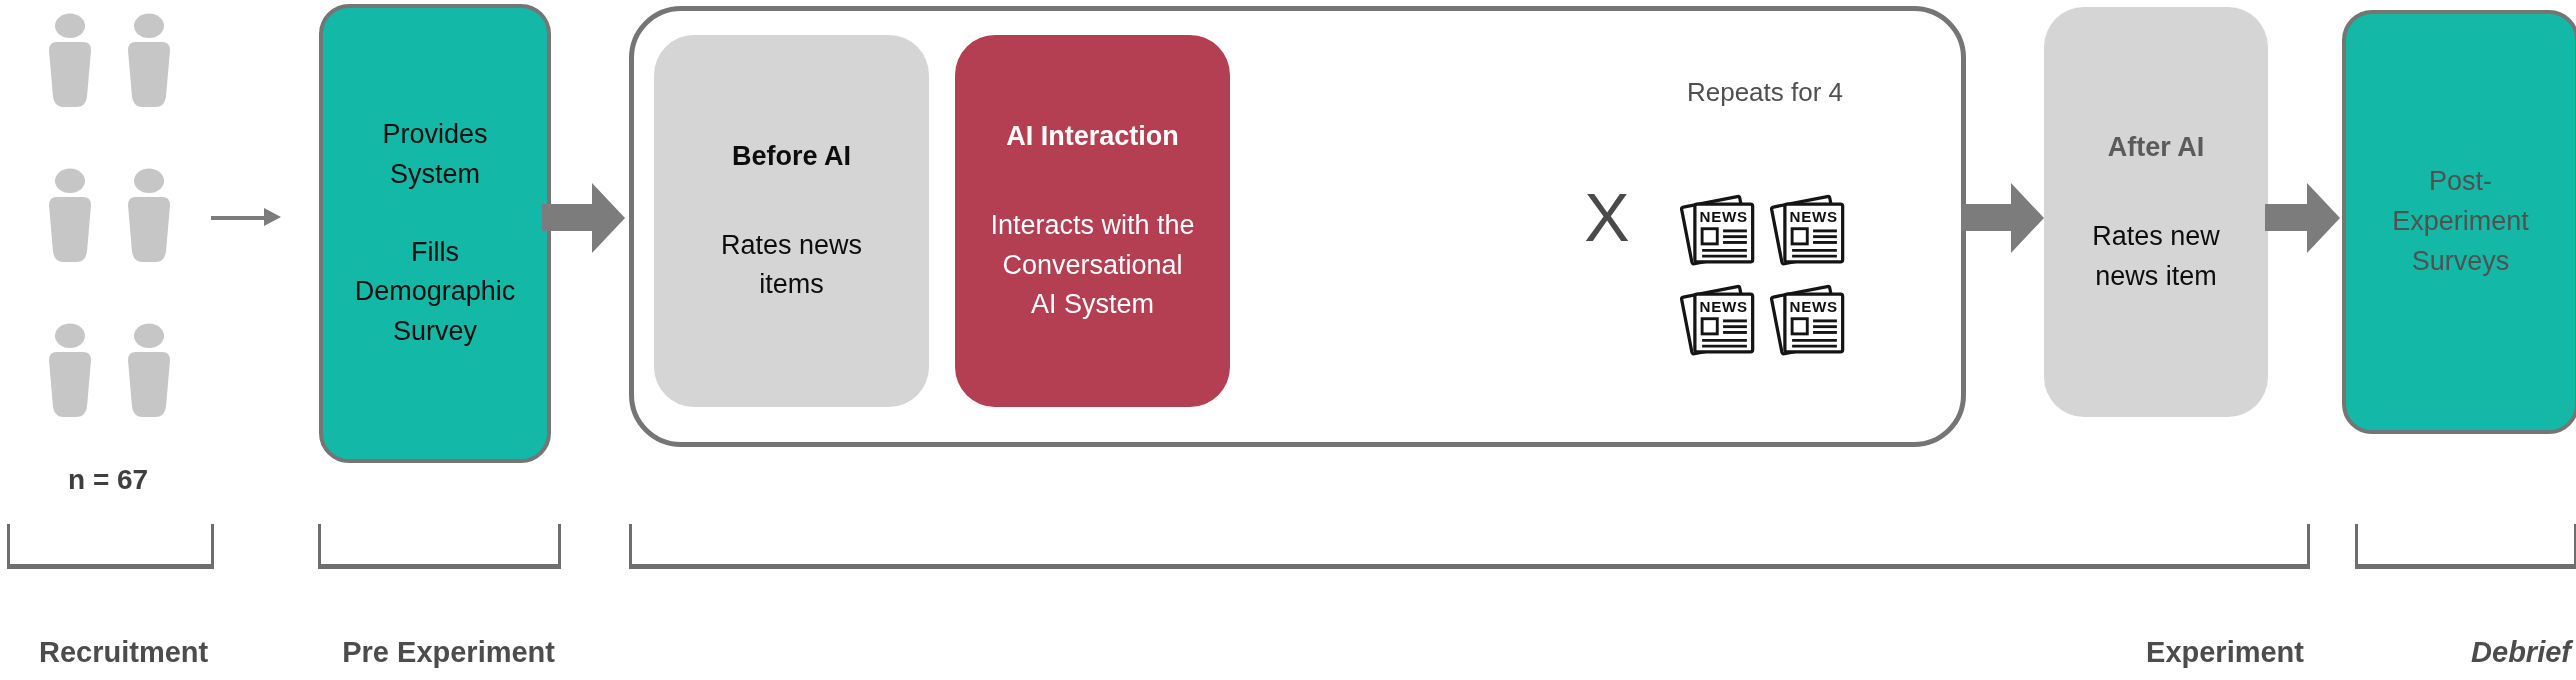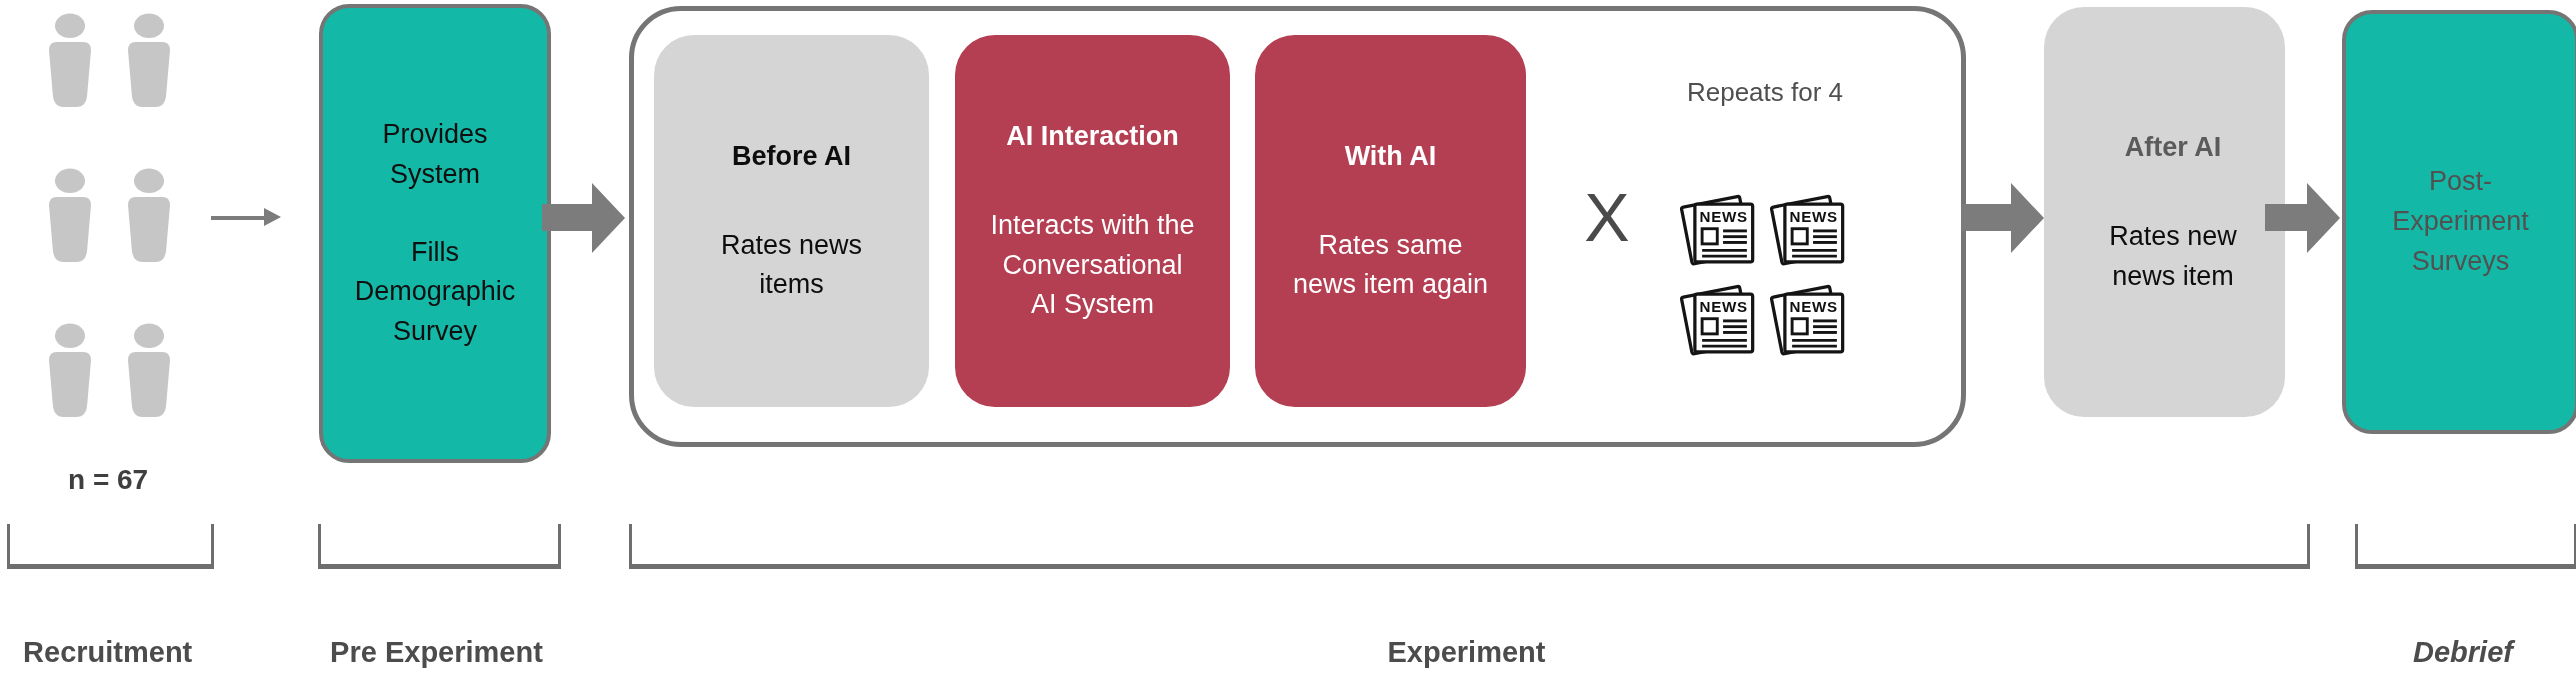--- a/index.html
+++ b/index.html
@@ -37,41 +37,41 @@
   .grayed{background:var(--box-gray); color:#0d0d0d;}
   .red{background:var(--red); color:#ffffff;}
   .box-title{font-weight:700; margin-bottom:49px;}
   .gray-title{color:var(--title-gray);}
   .para{margin:18.7px 0;}
   #experiment-container{position:absolute; left:629px; top:5.8px; width:1337px; height:441px;
     border:5px solid var(--outline-gray); border-radius:52px; background:#fff; box-sizing:border-box;}
   #before-ai-box{left:654px; top:35px; width:275px; height:372px;align-items:center;}
   #ai-interaction-box{left:955px; top:35px; width:275px; height:372px;}
   #with-ai-box{left:1255px; top:35px; width:271px; height:372px;}
-  #after-ai-box{left:2044px; top:7.2px; width:224px; height:410px;padding-left:17px;}
+  #after-ai-box{left:2044px; top:7.2px; width:224px; height:410px;}
   #consent-box{left:319px; top:4.3px; width:224px; height:451px;}
   #post-box{left:2342px; top:10px; width:229px; height:416px; color:#515151;}
   
   #x-symbol{position:absolute; left:1571px; top:183px; width:72px; text-align:center;
     font-size:68px; line-height:1; color:#4a4a4a;}
   #repeats-caption{position:absolute; left:1668px; top:74px; width:194px; text-align:center;
     font-size:26px; line-height:1.4; color:var(--caption-gray);}
   #news-grid{position:absolute; left:1679px; top:189px; display:grid;
     grid-template-columns:78px 78px; column-gap:19.4px; row-gap:12.2px;gap:12px;}
   .news-icon{width:78px; height:78px;}
   .np-sheet{fill:#fff; stroke:#141414; stroke-width:4.5px;}
   .np-open{fill:none; stroke:#141414; stroke-width:4px;}
   .news-icon line{stroke:#141414; stroke-width:4px;}
   .np-title{font-family:"Liberation Sans",sans-serif; font-size:21px; font-weight:700;
     letter-spacing:1px; text-anchor:middle; fill:#101010;}
   
   .bracket{position:absolute; top:524px; height:40px; box-sizing:content-box;
     border-left:3.6px solid var(--bracket-gray); border-right:3.6px solid var(--bracket-gray);
     border-bottom:5.8px solid var(--bracket-gray);}
-  .phase-label{position:absolute; top:636px; text-align:center; font-size:29px; font-weight:700;
+  .phase-label{position:absolute; top:636px; text-align:right; font-size:29px; font-weight:700;
     color:var(--label-gray);}
 </style>
 </head>
 <body>
 
 <div id="canvas">
 
   <div id="people-grid">
     <svg class="person" viewBox="0 0 100 150">
         <ellipse cx="50" cy="19" rx="21.5" ry="17.5"></ellipse>
@@ -130,25 +130,20 @@
     <div>items</div>
   </div>
 
   <div id="ai-interaction-box" class="stage-box red">
     <div class="box-title">AI Interaction</div>
     <div>Interacts with the</div>
     <div>Conversational</div>
     <div>AI System</div>
   </div>
 
-  <div id="with-ai-box" class="stage-box red">
-    <div class="box-title">With AI</div>
-    <div>Rates same</div>
-    <div>news item again</div>
-  </div>
 
   <div id="x-symbol">X</div>
   <div id="repeats-caption">
     <div>Repeats for 4</div>
   </div>
   <div id="news-grid">
     <svg class="news-icon" viewBox="0 0 108 108">
       <rect class="np-sheet" x="10" y="17" width="82" height="80" rx="3" transform="rotate(-11 51 57)"></rect>
       <rect class="np-sheet" x="22" y="21" width="80" height="80" rx="3"></rect>
       <text class="np-title" x="62" y="46">NEWS</text>

